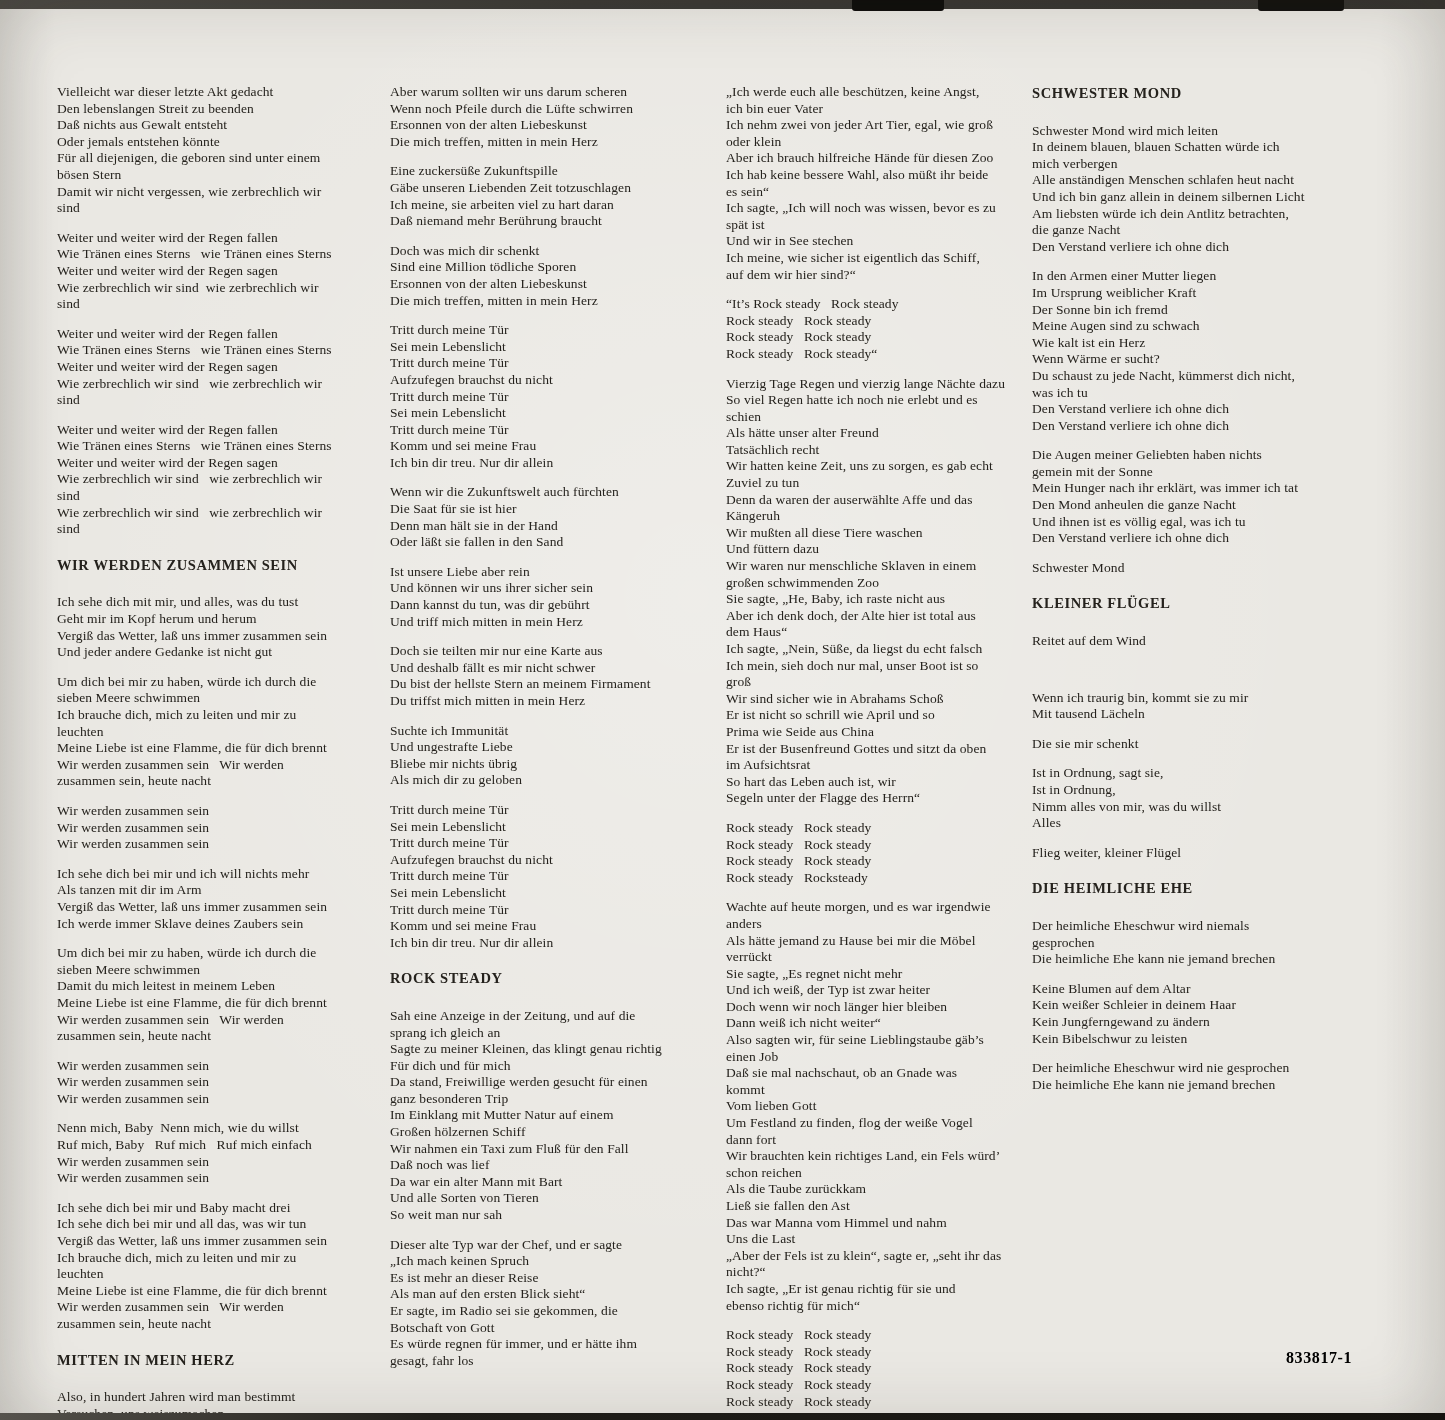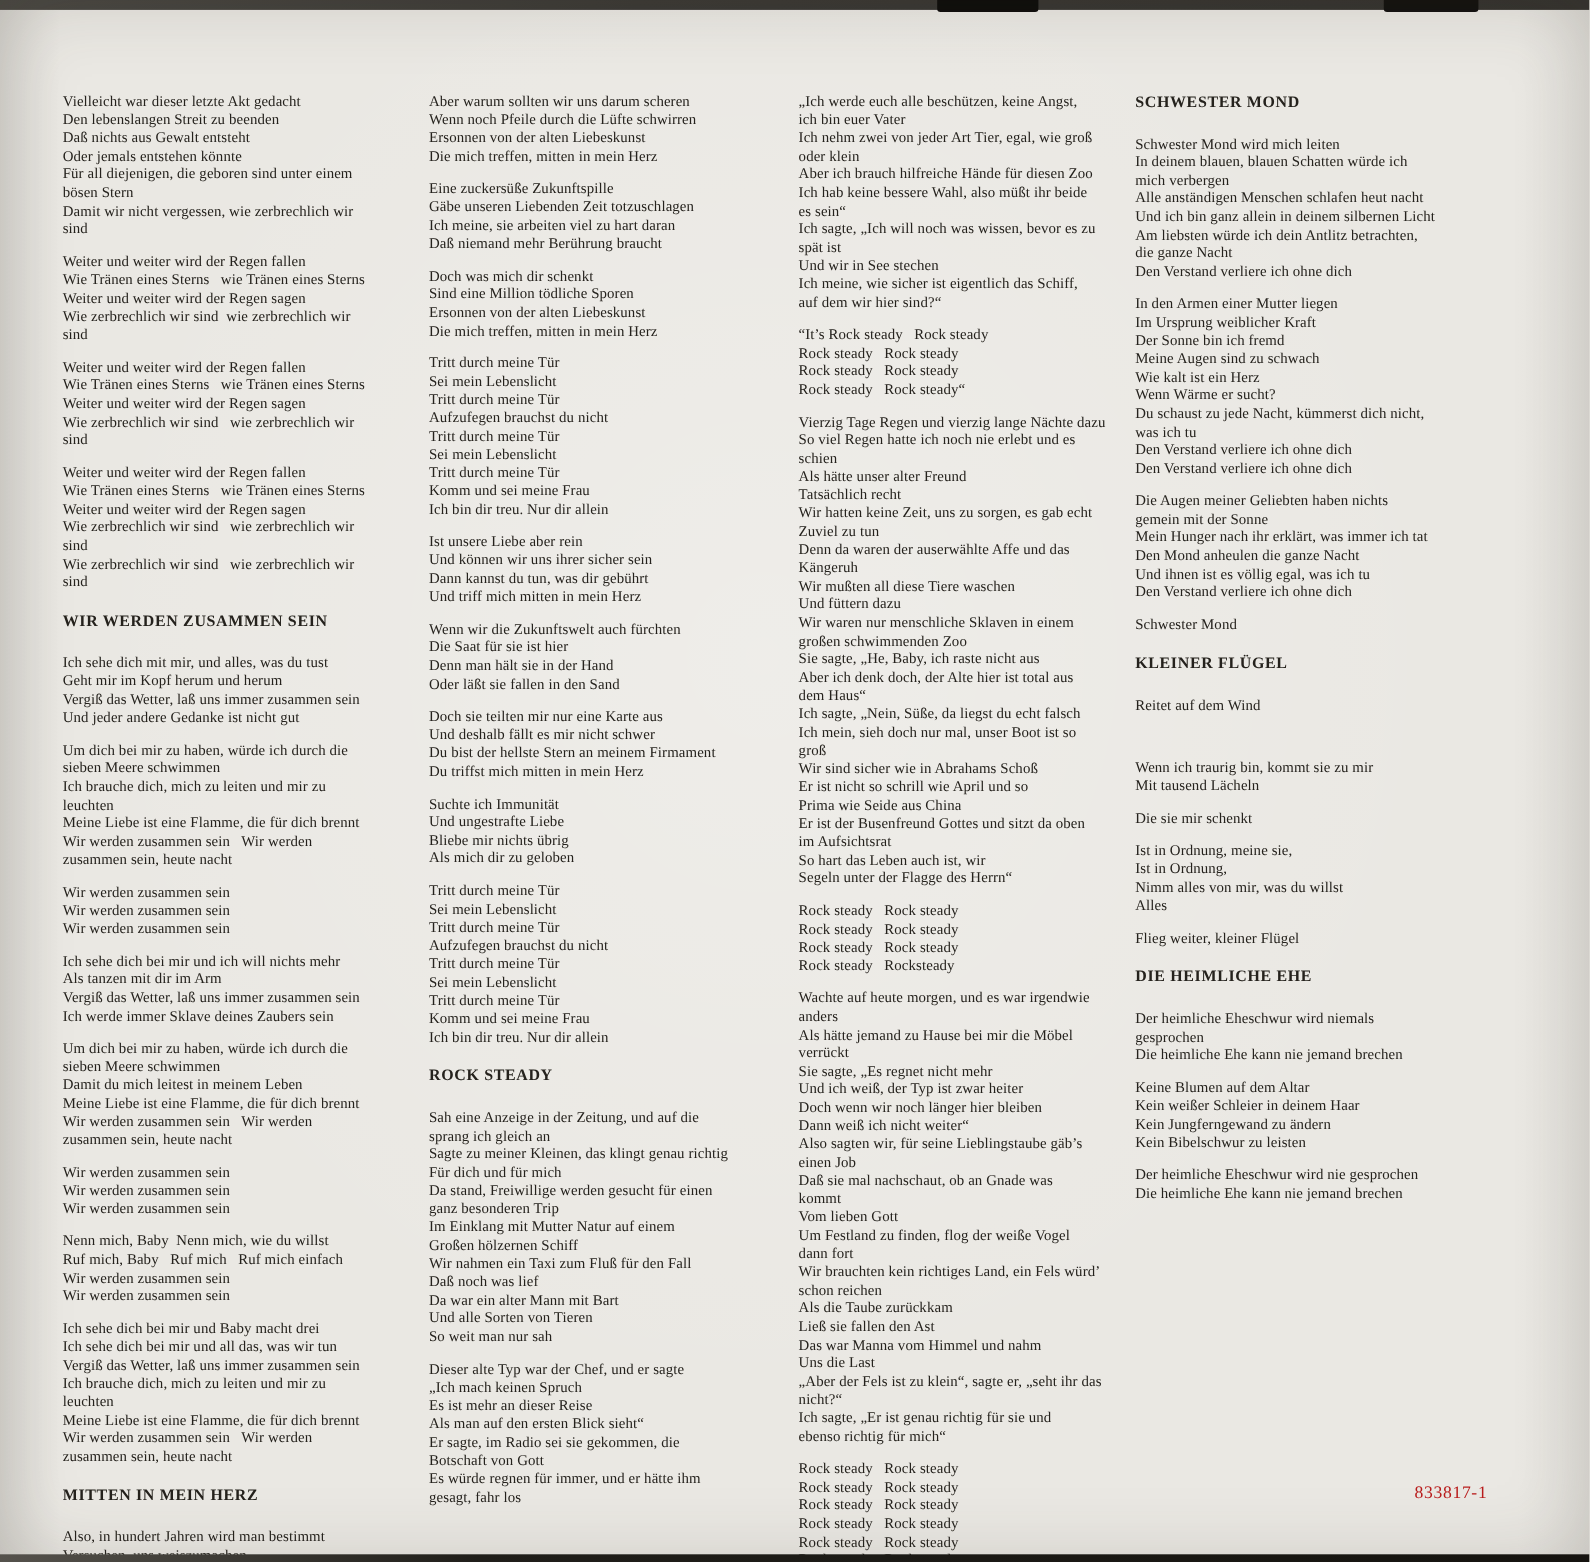--- a/index.html
+++ b/index.html
@@ -48,23 +48,23 @@
     font-weight: bold;
     letter-spacing: 0.6px;
     margin: 19px 0 21px 0;
   }
   .song-heading:first-child { margin-top: 1px; }
   .stanza-gap { height: 27px; }
   .catalog-number {
     position: absolute;
     left: 1286px; top: 1349px;
     font-size: 16px;
-    font-weight: normal;
+    font-weight: bold;
     letter-spacing: 0.6px;
-    color: #b91c1c;
+    color: #000000;
   }
 </style>
 </head>
 <body>
 
 <div class="scan-edge-top"></div>
 <div class="scan-blob-1"></div>
 <div class="scan-blob-2"></div>
 
 <div class="col" id="col1">
@@ -154,28 +154,28 @@
 Die mich treffen, mitten in mein Herz</p>
     <p class="stanza">Tritt durch meine Tür
 Sei mein Lebenslicht
 Tritt durch meine Tür
 Aufzufegen brauchst du nicht
 Tritt durch meine Tür
 Sei mein Lebenslicht
 Tritt durch meine Tür
 Komm und sei meine Frau
 Ich bin dir treu. Nur dir allein</p>
+    <p class="stanza">Wenn wir die Zukunftswelt auch fürchten
+Die Saat für sie ist hier
+Denn man hält sie in der Hand
+Oder läßt sie fallen in den Sand</p>
     <p class="stanza">Ist unsere Liebe aber rein
 Und können wir uns ihrer sicher sein
 Dann kannst du tun, was dir gebührt
 Und triff mich mitten in mein Herz</p>
-    <p class="stanza">Wenn wir die Zukunftswelt auch fürchten
-Die Saat für sie ist hier
-Denn man hält sie in der Hand
-Oder läßt sie fallen in den Sand</p>
     <p class="stanza">Doch sie teilten mir nur eine Karte aus
 Und deshalb fällt es mir nicht schwer
 Du bist der hellste Stern an meinem Firmament
 Du triffst mich mitten in mein Herz</p>
     <p class="stanza">Suchte ich Immunität
 Und ungestrafte Liebe
 Bliebe mir nichts übrig
 Als mich dir zu geloben</p>
     <p class="stanza">Tritt durch meine Tür
 Sei mein Lebenslicht
@@ -314,21 +314,21 @@
 Den Mond anheulen die ganze Nacht
 Und ihnen ist es völlig egal, was ich tu
 Den Verstand verliere ich ohne dich</p>
     <p class="stanza">Schwester Mond</p>
     <h2 class="song-heading">KLEINER FLÜGEL</h2>
     <p class="stanza">Reitet auf dem Wind</p>
     <div class="stanza-gap"></div>
     <p class="stanza">Wenn ich traurig bin, kommt sie zu mir
 Mit tausend Lächeln</p>
     <p class="stanza">Die sie mir schenkt</p>
-    <p class="stanza">Ist in Ordnung, meine sie,
+    <p class="stanza">Ist in Ordnung, sagt sie,
 Ist in Ordnung,
 Nimm alles von mir, was du willst
 Alles</p>
     <p class="stanza">Flieg weiter, kleiner Flügel</p>
     <h2 class="song-heading">DIE HEIMLICHE EHE</h2>
     <p class="stanza">Der heimliche Eheschwur wird niemals
 gesprochen
 Die heimliche Ehe kann nie jemand brechen</p>
     <p class="stanza">Keine Blumen auf dem Altar
 Kein weißer Schleier in deinem Haar

